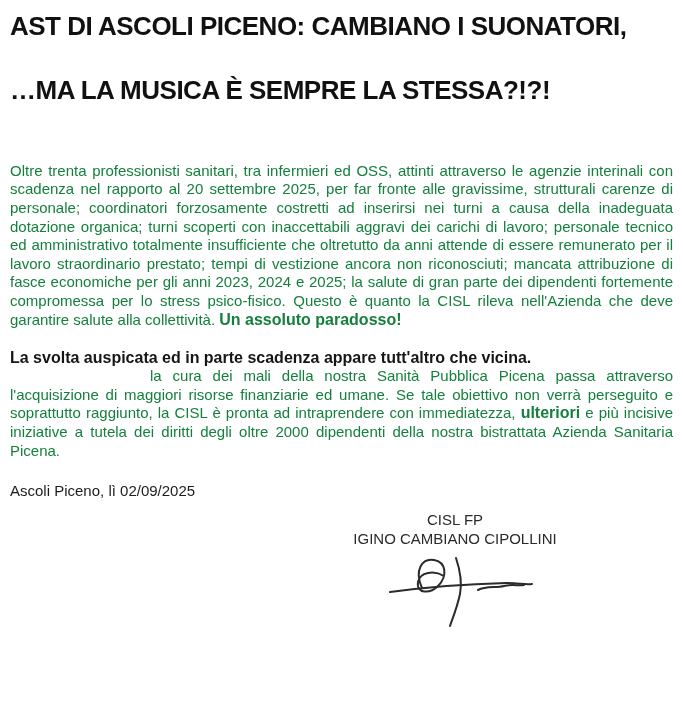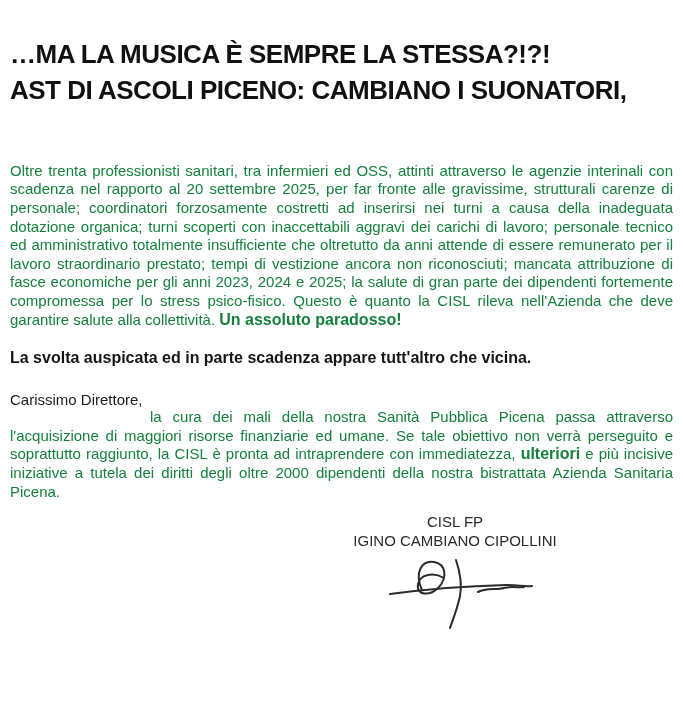--- a/index.html
+++ b/index.html
@@ -78,32 +78,32 @@
     stroke-width: 2;
     stroke-linecap: round;
     stroke-linejoin: round;
   }
 </style>
 </head>
 <body>
 
 <div class="page">
 
+  <h1 class="headline line1">AST DI ASCOLI PICENO: CAMBIANO I SUONATORI,</h1>
+
   <h1 class="headline line2">…MA LA MUSICA È SEMPRE LA STESSA?!?!</h1>
-
-  <h1 class="headline line1">AST DI ASCOLI PICENO: CAMBIANO I SUONATORI,</h1>
 
   <p class="body-par par-1"><span>Oltre trenta professionisti sanitari, tra infermieri ed OSS, attinti attraverso le agenzie interinali con scadenza nel rapporto al 20 settembre 2025, per far fronte alle gravissime, strutturali carenze di personale; coordinatori forzosamente costretti ad inserirsi nei turni a causa della inadeguata dotazione organica; turni scoperti con inaccettabili aggravi dei carichi di lavoro; personale tecnico ed amministrativo totalmente insufficiente che oltretutto da anni attende di essere remunerato per il lavoro straordinario prestato; tempi di vestizione ancora non riconosciuti; mancata attribuzione di fasce economiche per gli anni 2023, 2024 e 2025; la salute di gran parte dei dipendenti fortemente compromessa per lo stress psico-fisico. Questo è quanto la CISL rileva nell'Azienda che deve garantire salute alla collettività. </span><strong class="bold-inline">Un assoluto paradosso!</strong></p>
 
   <p class="emphasis-line">La svolta auspicata ed in parte scadenza appare tutt'altro che vicina.</p>
 
-  <p class="salutation">Carissimo Direttore,</p>
 
   <p class="body-par par-2"><span>la cura dei mali della nostra Sanità Pubblica Picena passa attraverso l'acquisizione di maggiori risorse finanziarie ed umane. Se tale obiettivo non verrà perseguito e soprattutto raggiunto, la CISL è pronta ad intraprendere con immediatezza, </span><strong class="bold-inline">ulteriori</strong><span> e più incisive iniziative a tutela dei diritti degli oltre 2000 dipendenti della nostra bistrattata Azienda Sanitaria Picena.</span></p>
 
+  <p class="dateline">Ascoli Piceno, lì 02/09/2025</p>
 
   <div class="signature-block">
     <p class="signature-org">CISL FP</p>
     <p class="signature-name">IGINO CAMBIANO CIPOLLINI</p>
     <svg class="signature-scribble" width="190" height="78" viewBox="0 0 190 78" aria-hidden="true">
 
       <path class="sig-stroke" d="M62 38 C54 20 62 8 74 10 C86 12 88 26 78 36 C70 44 56 44 58 32 C60 22 74 20 84 26"></path>
 
       <path class="sig-stroke" d="M96 8 C100 20 102 34 100 44 C97 58 92 70 90 76"></path>
 

